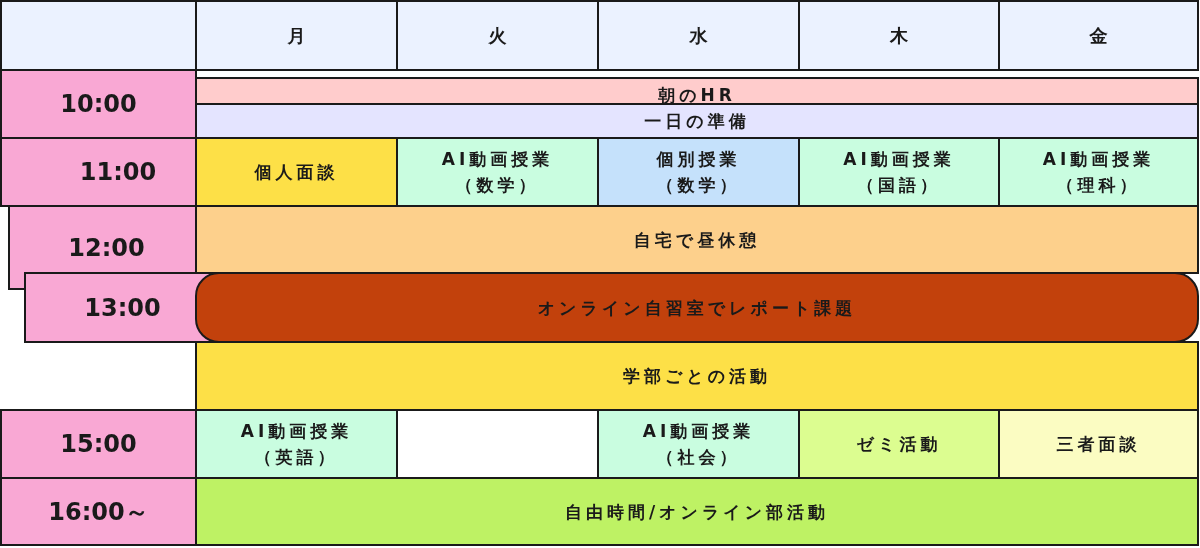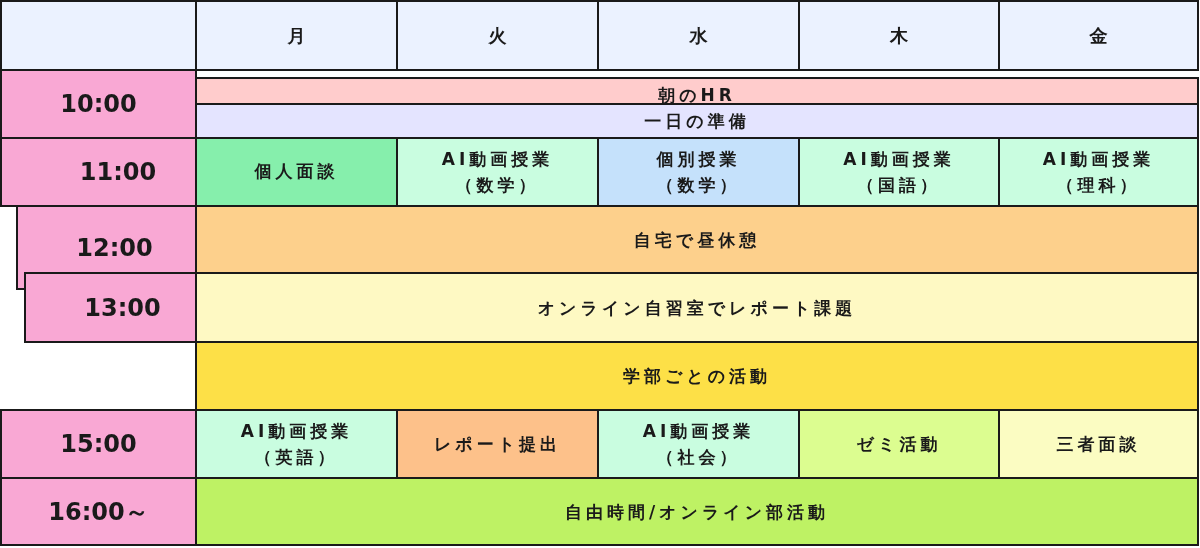--- a/index.html
+++ b/index.html
@@ -21,33 +21,33 @@
 
   <div class="cell hdr" style="left:0;top:0;width:197px;height:71px;"></div>
   <div class="cell hdr" style="left:195px;top:0;width:203px;height:71px;">月</div>
   <div class="cell hdr" style="left:396px;top:0;width:203px;height:71px;">火</div>
   <div class="cell hdr" style="left:597px;top:0;width:203px;height:71px;">水</div>
   <div class="cell hdr" style="left:798px;top:0;width:202px;height:71px;">木</div>
   <div class="cell hdr" style="left:998px;top:0;width:201px;height:71px;">金</div>
 
   <div class="cell time" style="left:0;top:69px;width:197px;height:70px;">10:00</div>
   <div class="cell time" style="left:0;top:137px;width:236px;height:70px;">11:00</div>
-  <div class="cell time" style="left:16px;top:205px;width:197px;height:85px;">12:00</div>
+  <div class="cell time" style="left:8px;top:205px;width:197px;height:85px;">12:00</div>
   <div class="cell time" style="left:0;top:272px;width:197px;height:71px;margin-left:24px;">13:00</div>
   <div class="cell time" style="left:0;top:409px;width:197px;height:70px;">15:00</div>
   <div class="cell time" style="left:0;top:477px;width:197px;height:69px;">16:00～</div>
 
   <div class="cell ev" style="left:195px;top:69px;width:1004px;height:36px;background:#ffcccc;margin-top:8px;">
       <span>朝のHR</span>
     </div>
   <div class="cell ev" style="left:195px;top:103px;width:1004px;height:36px;background:#e4e4ff;">
       <span>一日の準備</span>
     </div>
 
-  <div class="cell ev" style="left:195px;top:137px;width:203px;height:70px;background:#86efac;font-family:Liberation Serif, serif;">
+  <div class="cell ev" style="left:195px;top:137px;width:203px;height:70px;background:#fde047;">
     <span>個人面談</span>
 
   </div>
   <div class="cell ev" style="left:396px;top:137px;width:203px;height:70px;background:#c9fde0;">
     <span>AI動画授業</span>
     <span>（数学）</span>
   </div>
   <div class="cell ev" style="left:597px;top:137px;width:203px;height:70px;background:#c5e1fb;">
     <span>個別授業</span>
     <span>（数学）</span>
@@ -58,35 +58,31 @@
   </div>
   <div class="cell ev" style="left:998px;top:137px;width:201px;height:70px;background:#c9fde0;">
     <span>AI動画授業</span>
     <span>（理科）</span>
   </div>
 
   <div class="cell ev" style="left:195px;top:205px;width:1004px;height:69px;background:#fdd08c;">
       <span>自宅で昼休憩</span>
     </div>
 
-  <div class="cell ev" style="left:195px;top:272px;width:1004px;height:71px;background:#fef9c3;">
+  <div class="cell ev" style="left:195px;top:272px;width:1004px;height:71px;background:#c2410c;border-radius:24px;">
       <span>オンライン自習室でレポート課題</span>
     </div>
 
   <div class="cell ev" style="left:195px;top:341px;width:1004px;height:70px;background:#fde047;">
       <span>学部ごとの活動</span>
     </div>
 
   <div class="cell ev" style="left:195px;top:409px;width:203px;height:70px;background:#c9fde0;">
     <span>AI動画授業</span>
     <span>（英語）</span>
-  </div>
-  <div class="cell ev" style="left:396px;top:409px;width:203px;height:70px;background:#fdc18a;">
-    <span>レポート提出</span>
-
   </div>
   <div class="cell ev" style="left:597px;top:409px;width:203px;height:70px;background:#c9fde0;">
     <span>AI動画授業</span>
     <span>（社会）</span>
   </div>
   <div class="cell ev" style="left:798px;top:409px;width:202px;height:70px;background:#dcfd90;">
     <span>ゼミ活動</span>
 
   </div>
   <div class="cell ev" style="left:998px;top:409px;width:201px;height:70px;background:#fbfcc2;">

